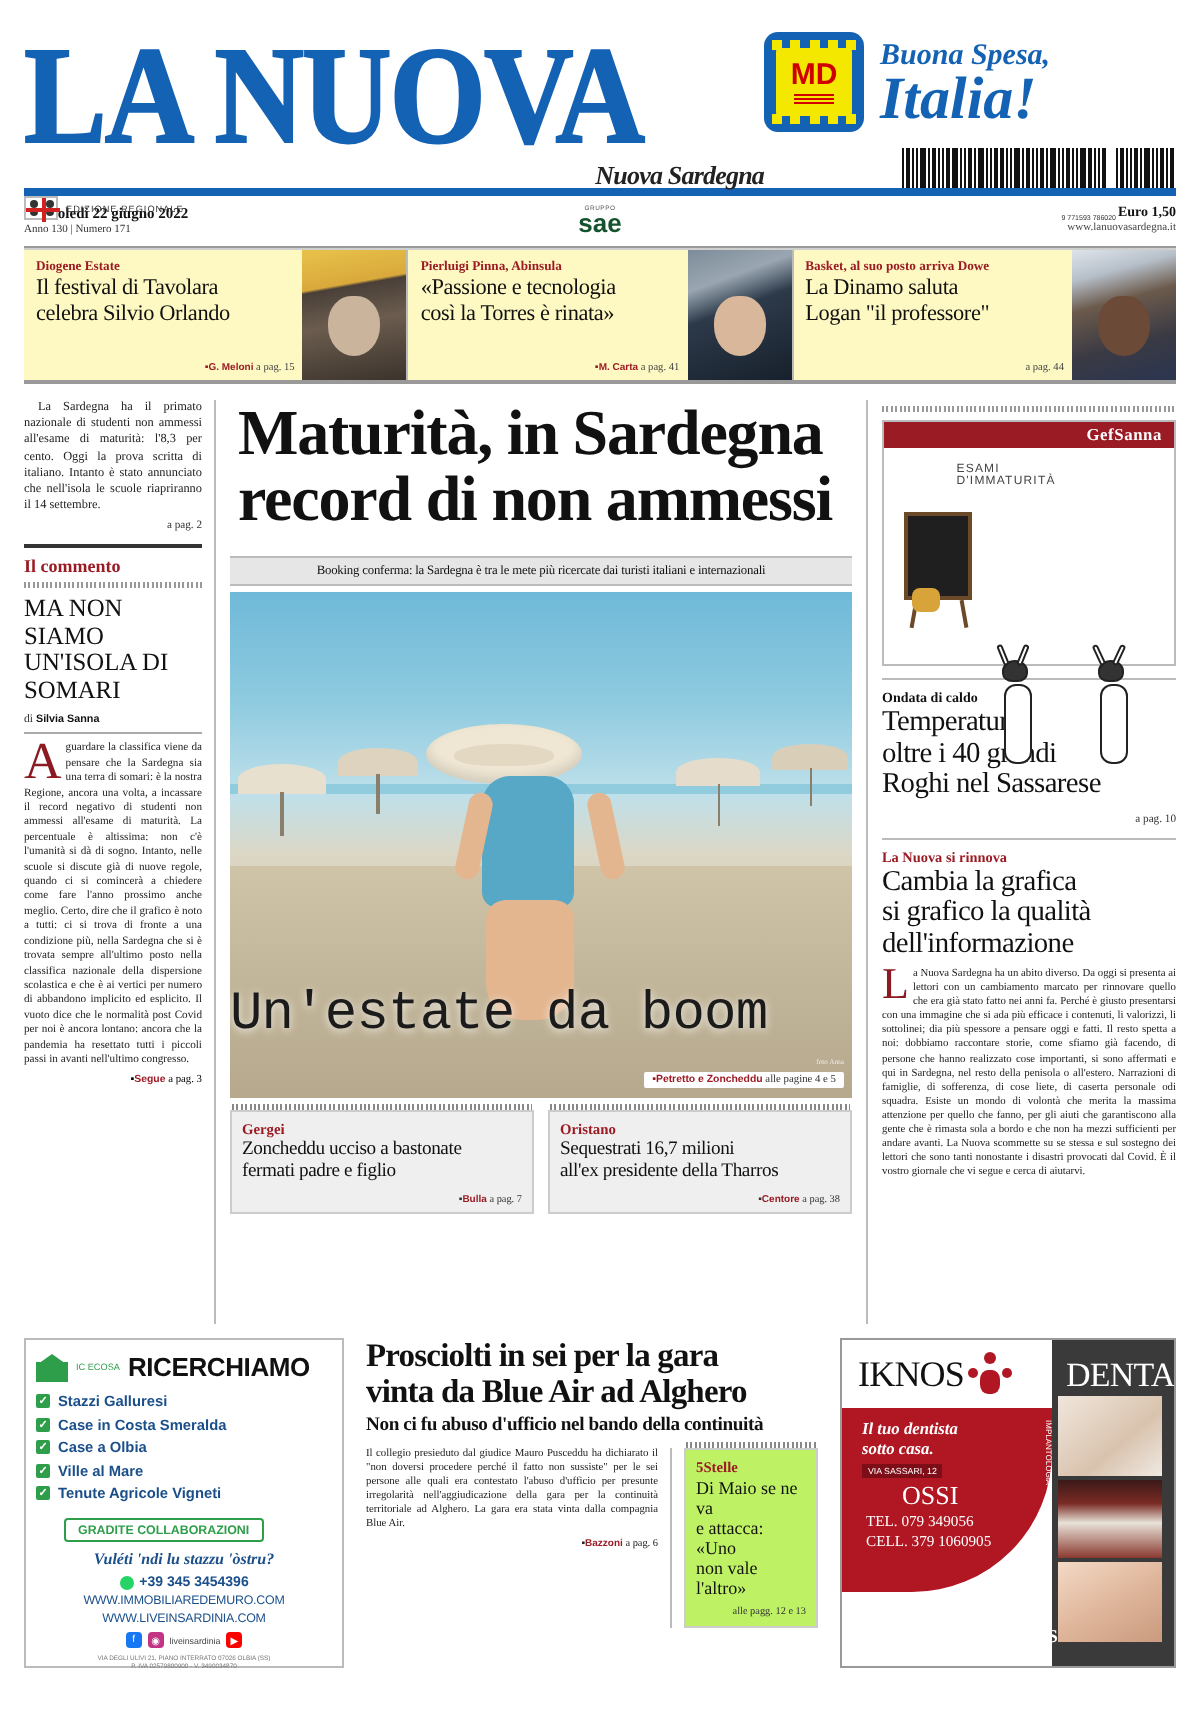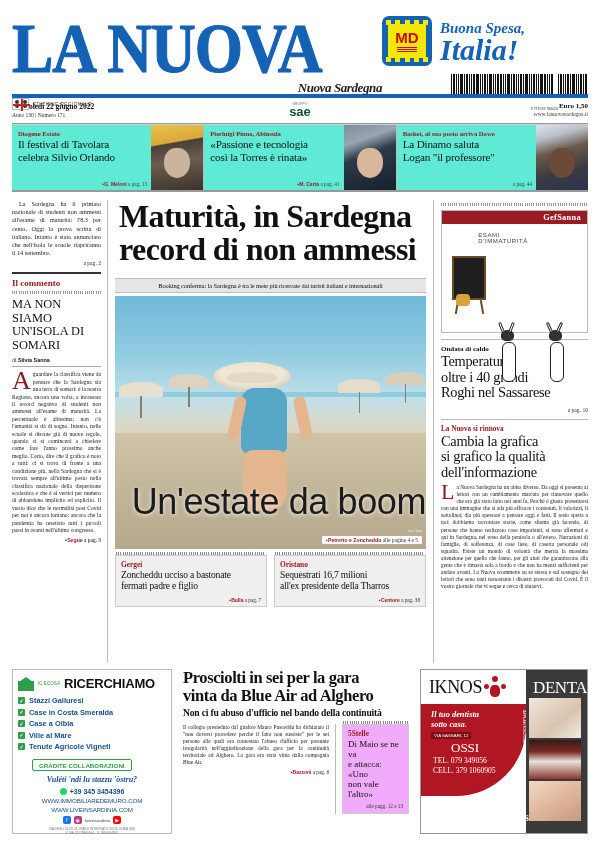--- a/index.html
+++ b/index.html
@@ -72,21 +72,21 @@
   .date-sub { font-size: 5.5px; color: #333; margin-top: 1px; }
   .sae { flex: 0 0 40px; text-align: center; }
   .sae-top { font-size: 3.2px; color: #555; letter-spacing: 0.3px; font-family:"Liberation Sans",sans-serif;}
   .sae-main { font-size: 13px; font-weight: bold; color: #14532d; font-family: "Liberation Sans", sans-serif; line-height: 11px; }
   .date-right { flex: 1; text-align: right; }
   .price { font-size: 7px; font-weight: bold; color: #111; }
   .site { font-size: 5.5px; color: #444; margin-top: 1px; }
   .thin-rule { height: 1px; background: #999; }
 
   
-  .topstrip { display: flex; background: #5eead4; border-top: 1px solid #cfcfcf; border-bottom: 2px solid #999; height: 68px; }
+  .topstrip { display: flex; background: #fef9c3; border-top: 1px solid #cfcfcf; border-bottom: 2px solid #999; height: 68px; }
   .ts-item { flex: 1; display: flex; border-right: 1px solid #bbb; }
   .ts-item:last-child { border-right: none; }
   .ts-txt { flex: 1; padding: 5px 4px 3px 6px; display: flex; flex-direction: column; }
   .ts-kicker { font-size: 6.6px; font-weight: bold; color: #9b1b24; font-family: "Liberation Serif", serif; margin-bottom: 1px; }
   .ts-head { font-size: 11.2px; line-height: 12.5px; color: #111; font-family: "Liberation Serif", serif; letter-spacing: -0.2px; }
   .ts-by { margin-top: auto; text-align: right; font-size: 5.3px; color: #444; }
   .ts-by b { color: #9b1b24; font-family: "Liberation Sans", sans-serif; font-size: 5px; }
   .ts-by .arrow { color: #9b1b24; }
   .ts-photo { flex: 0 0 52px; background: #b9b2a6; position: relative; overflow: hidden; }
   .ph-orlando { background: linear-gradient(170deg,#e8c24a 0%,#d9a93b 28%,#4a4038 30%,#6b5c4e 55%,#3b332c 100%); }
@@ -142,22 +142,22 @@
   .lady {
     position:absolute; left:36%; top:26%; width:86px; height:150px;
   }
   .hat { position:absolute; left:-14px; top:0; width:78px; height:30px; background:#efe7d4;
     border-radius:50%; box-shadow: inset 0 -3px 6px rgba(0,0,0,.12); }
   .hat-band { position:absolute; left:14px; top:10px; width:50px; height:11px; background:#e3d9c2; border-radius:50% 50% 40% 40%;}
   .torso { position:absolute; left:14px; top:26px; width:46px; height:66px; background:#57a8c6; border-radius:14px 14px 8px 8px; }
   .skin-arm { position:absolute; width:12px; height:44px; background:#e3b690; border-radius:7px; }
   .legs { position:absolute; left:16px; top:88px; width:44px; height:60px; background:#e3b690; border-radius:10px 10px 18px 18px; }
   .boom-head {
-    position:absolute; left:0; right:0; bottom:26px; text-align:right;
-    font-family:Liberation Sans, sans-serif; font-size: 36px; color:#1b1b1b; letter-spacing:-0.4px;
+    position:absolute; left:0; right:0; bottom:26px; text-align:left;
+    font-family:Liberation Mono, monospace; font-size: 27px; color:#1b1b1b; letter-spacing:-0.4px;
     text-shadow: 0 1px 4px rgba(255,255,255,.85);
   }
   .photo-byline {
     position:absolute; right:4px; bottom:5px; background:#fff; padding:1px 4px;
     font-size:5.4px; color:#333; border-radius:1px;
   }
   .photo-byline b { color:#9b1b24; font-family:"Liberation Sans",sans-serif; font-size:5.2px;}
   .photo-credit { position:absolute; right:4px; bottom:16px; font-size:3.6px; color:#eee; }
 
   .two-boxes { display: flex; gap: 7px; margin-top: 6px; }
@@ -222,21 +222,21 @@
   .ad-fine { text-align:center; font-size:3.2px; color:#777; margin-top:3px; line-height:4.4px; font-family:"Liberation Sans",sans-serif;}
 
   .ad-mid { flex:1; padding:0 5px; }
   .mid-head { font-size:16.5px; line-height:17.5px; font-weight:bold; color:#111; letter-spacing:-0.4px;}
   .mid-sub { font-size:9.6px; font-weight:bold; color:#111; margin-top:3px; letter-spacing:-0.2px;}
   .mid-cols { display:flex; gap:6px; margin-top:6px; }
   .mid-c1 { flex:1; font-size:5.4px; line-height:7px; text-align:justify; color:#222;}
   .mid-c1-ref { text-align:right; font-size:5.2px; margin-top:3px;}
   .mid-c1-ref b{color:#9b1b24;font-family:"Liberation Sans",sans-serif;font-size:5px;}
   .mid-c2 { flex:0 0 74px; border-left:1px solid #bbb; padding-left:6px;}
-  .stelle-box { background:#f0abfc; border:1px solid #ccc; padding:4px 5px; position:relative;}
+  .stelle-box { background:#bef264; border:1px solid #ccc; padding:4px 5px; position:relative;}
   .stelle-box::before{content:"";position:absolute;left:0;right:0;top:-4px;height:3px;
     background:repeating-linear-gradient(to right,#888 0 1px,transparent 1px 2.2px);}
   .stelle-k { font-size:7.4px; font-weight:bold; color:#9b1b24; font-family:"Liberation Serif",serif;}
   .stelle-h { font-size:9px; line-height:10px; color:#111; margin-top:1px;}
   .stelle-r { text-align:right; font-size:5.2px; margin-top:4px; color:#333;}
 
   .ad-right { flex:0 0 168px; border:1px solid #999; background:#3a3a3a; position:relative; overflow:hidden;}
   .iknos-left { position:absolute; left:0; top:0; width:105px; height:100%; background:#fff; }
   .iknos-red { position:absolute; left:0; top:34px; width:105px; height:92px; background:#b01722;
     border-radius: 0 0 70px 0; }

